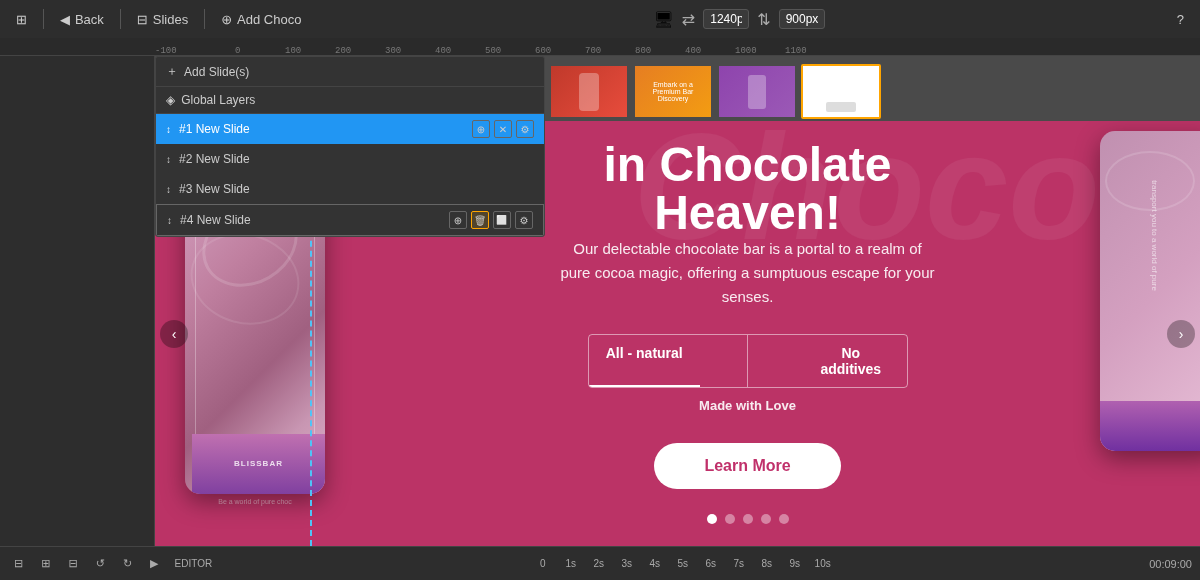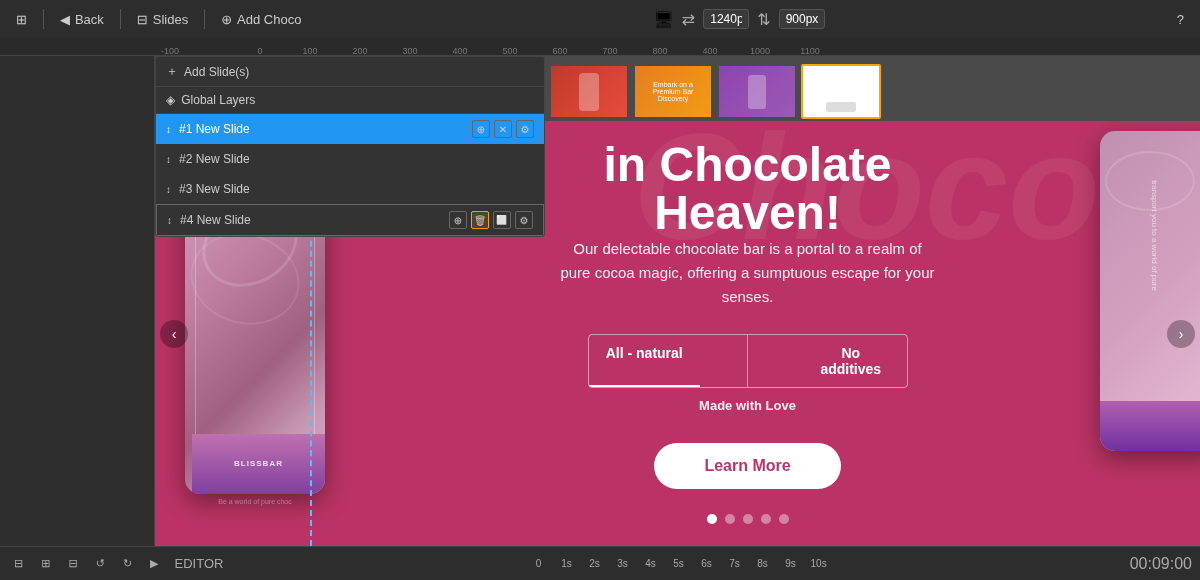--- a/index.html
+++ b/index.html
@@ -71,22 +71,22 @@
     .ruler-marks {
       display: flex;
       align-items: flex-end;
       height: 18px;
       gap: 0;
     }
     .ruler-mark {
       font-size: 9px;
       color: #777;
       width: 50px;
-      text-align: center;
-      position: relative;
+      position: relative;
+      font-family: Liberation Mono, monospace;
     }
 
     
     .main-area {
       display: flex;
       height: calc(580px - 38px - 18px - 34px);
       position: relative;
     }
 
     
@@ -437,21 +437,21 @@
       gap: 8px;
     }
     .timeline-label {
       color: #aaa;
       font-size: 10px;
       width: 20px;
       text-align: center;
     }
     .bottom-right {
       color: #aaa;
-      font-size: 16px;
+      font-size: 11px;
     }
 
     
     .nav-arrow {
       position: absolute;
       top: 50%;
       transform: translateY(-50%);
       width: 28px;
       height: 28px;
       background: rgba(0,0,0,0.3);
@@ -684,21 +684,21 @@
   </div>
 </div>
 
 <div class="bottom-toolbar">
   <div class="bottom-btn">⊟</div>
   <div class="bottom-btn">⊞</div>
   <div class="bottom-btn">⊟</div>
   <div class="bottom-btn">↺</div>
   <div class="bottom-btn">↻</div>
   <div class="bottom-btn">▶</div>
-  <div style="color:#aaa;font-size:13px;margin:8px 4px;">EDITOR</div>
+  <div style="color:#aaa;font-size:10px;margin:8px 4px;">EDITOR</div>
 
   <div class="bottom-center">
     <span class="timeline-label">0</span>
     <span class="timeline-label">1s</span>
     <span class="timeline-label">2s</span>
     <span class="timeline-label">3s</span>
     <span class="timeline-label">4s</span>
     <span class="timeline-label">5s</span>
     <span class="timeline-label">6s</span>
     <span class="timeline-label">7s</span>

